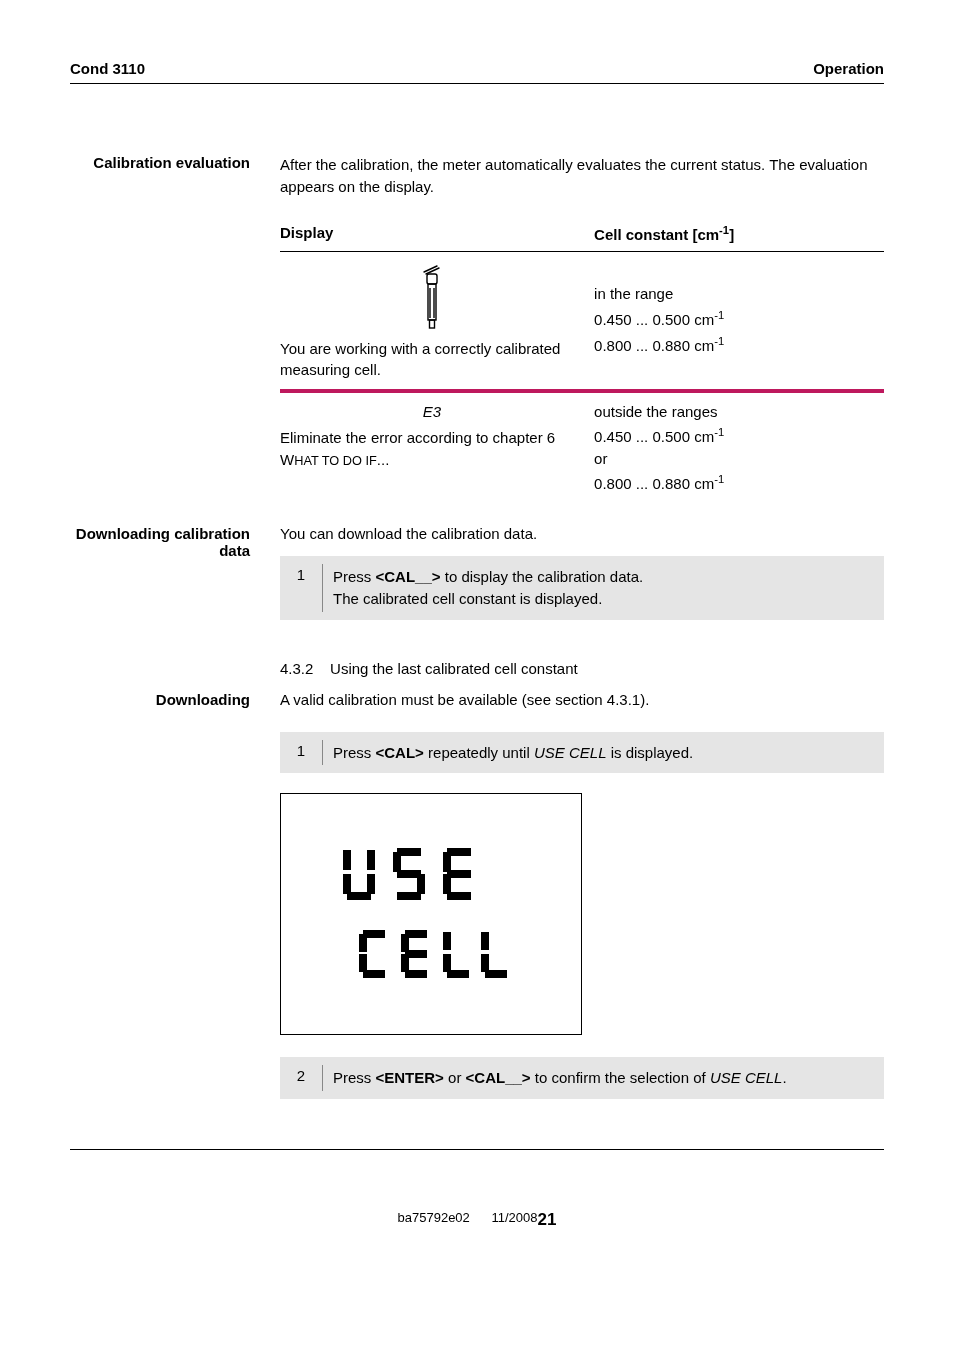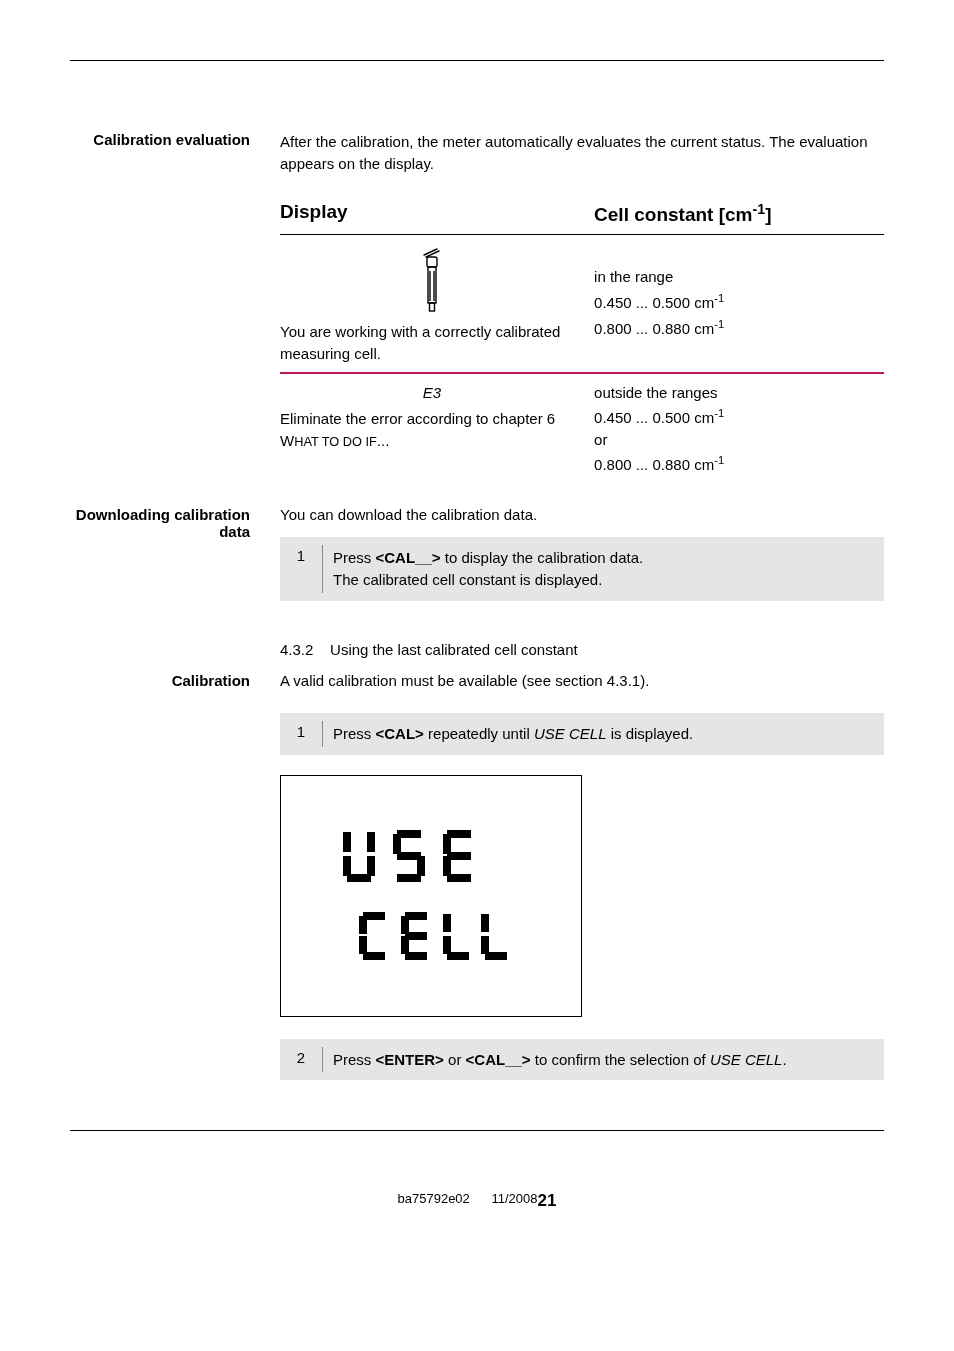--- a/index.html
+++ b/index.html
@@ -52,25 +52,25 @@
     margin-top: 18px;
   }
   table.cell-table th, table.cell-table td {
     text-align: left;
     vertical-align: top;
     padding: 8px 10px 8px 0;
   }
   table.cell-table th {
     border-bottom: 1.5px solid #000;
     font-weight: bold;
-    font-size: 19px;
+    font-size: 15px;
   }
   table.cell-table .col1 { width: 52%; }
   table.cell-table .col2 { width: 48%; }
-  .sep-row td { border-top: 2px solid #be185d; }
+  .sep-row td { border-top: 4px solid #be185d; }
   .step-box {
     background: #e5e5e5;
     display: flex;
     align-items: flex-start;
     margin-top: 14px;
     padding: 0;
   }
   .step-num {
     width: 30px;
     text-align: center;
@@ -114,20 +114,24 @@
     padding-top: 60px;
   }
   .footer .pagenum { font-weight: bold; font-size: 17px;}
   sup { font-size: 0.75em; }
 </style>
 </head>
 <body>
 
 <div class="page">
 
+  <div class="header-row">
+    <span>Cond 3110</span>
+    <span>Operation</span>
+  </div>
   <hr class="hr">
 
   <div class="content">
 
     <div class="row">
       <div class="left-col">Calibration evaluation</div>
       <div class="right-col">
         <div style="line-height:1.45;">After the calibration, the meter automatically evaluates the current status. The evaluation appears on the display.</div>
 
         <table class="cell-table">
@@ -196,21 +200,21 @@
     <div class="row" style="margin-top:40px;">
       <div class="left-col"></div>
       <div class="right-col">
         <span class="section-num">4.3.2</span>
         &nbsp;&nbsp;
         <span style="font-weight:normal;">Using the last calibrated cell constant</span>
       </div>
     </div>
 
     <div class="row" style="margin-top:14px;">
-      <div class="left-col">Calibration</div>
+      <div class="left-col">Downloading</div>
       <div class="right-col">
         <div>A valid calibration must be available (see section 4.3.1).</div>
 
         <div class="step-box" style="margin-top:24px;">
           <div class="step-num">1</div>
           <div class="step-divider"></div>
           <div class="step-text">Press <b>&lt;CAL&gt;</b> repeatedly until <i>USE CELL</i> is displayed.</div>
         </div>
 
         <div class="lcd-box">

